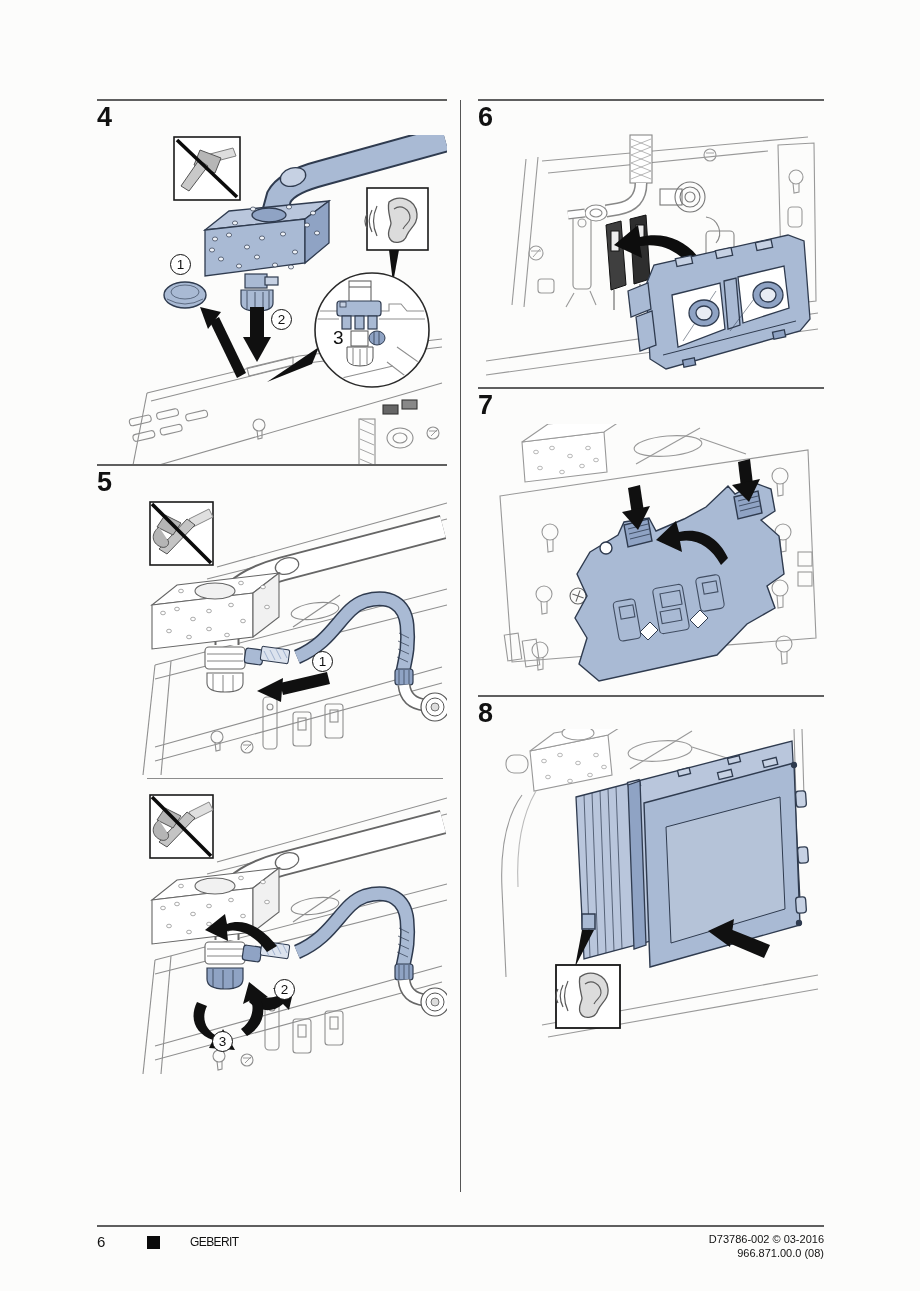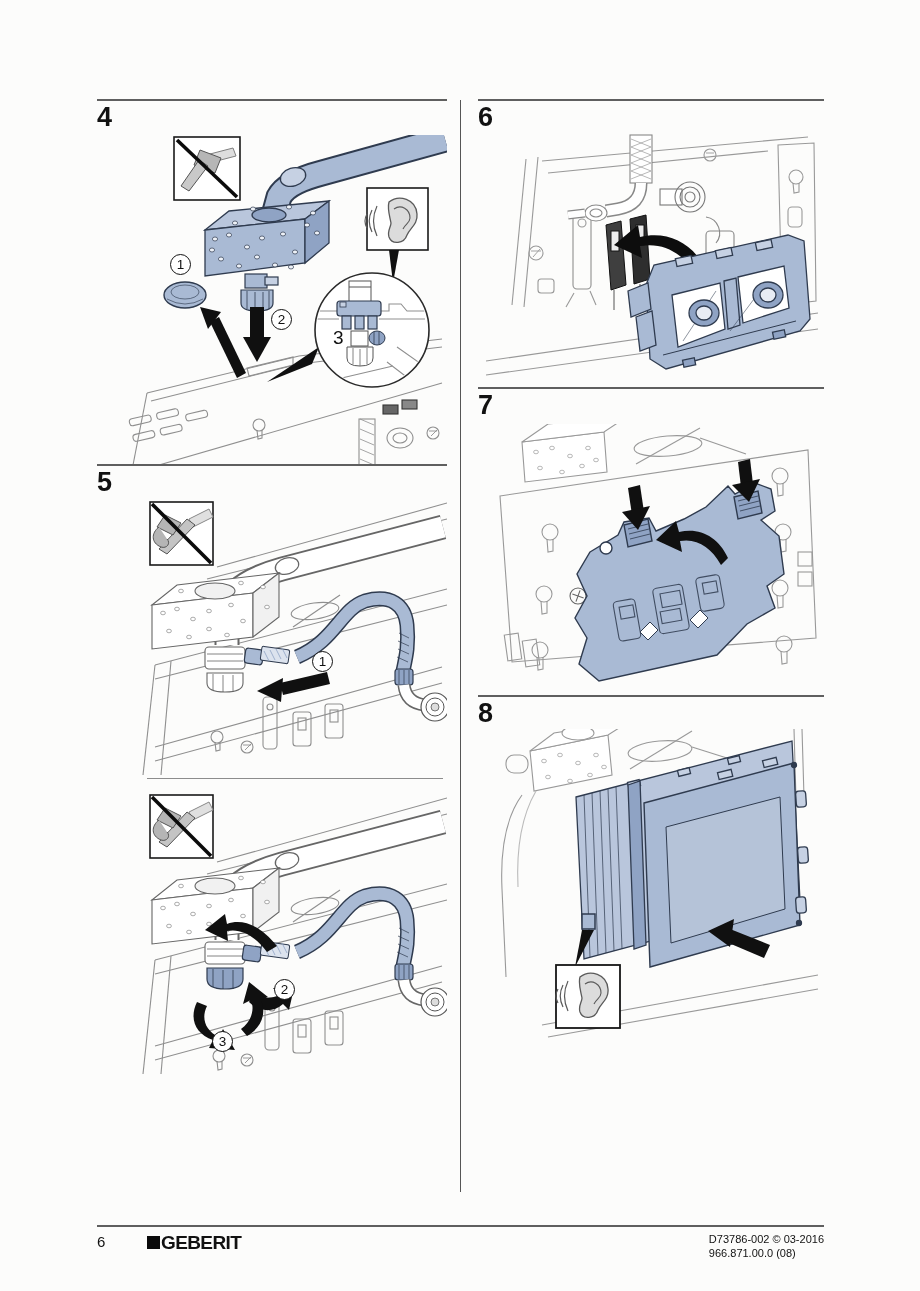--- a/index.html
+++ b/index.html
@@ -17,22 +17,22 @@
   .callout {
     position:absolute; width:21px; height:21px; box-sizing:border-box;
     border:1.6px solid #111; border-radius:50%; background:#fff;
     display:flex; align-items:center; justify-content:center;
     font-size:13.5px; font-weight:500;
   }
   .detail-label { position:absolute; font-size:19px; font-weight:500; }
   .footer-page { position:absolute; left:97px; top:1233px; font-size:15px; }
   .logo { position:absolute; left:147px; top:1236px; display:flex; align-items:center; }
   .logo-square { width:13px; height:13px; background:#0a0a0a; margin-right:1px; }
-  .logo-text { font-size:19px; font-weight:700; letter-spacing:-0.6px; line-height:13px; }
-  .footer-right { position:absolute; right:96px; top:1233px; text-align:left; font-size:11px; line-height:13.5px; }
+  .logo-text { font-size:12px; font-weight:400; letter-spacing:-0.6px; line-height:13px;margin-left:29px; }
+  .footer-right { position:absolute; right:96px; top:1233px; text-align:right; font-size:11px; line-height:13.5px; }
 </style>
 </head>
 <body>
 
 <div class="rule" style="left:97px; top:99px; width:350px;"></div>
 <div class="fig-label" style="left:97px; top:104px;">4</div>
 
 <div class="canvas" style="left:97px; top:135px; width:350px; height:330px;">
   <svg width="350" height="330" viewBox="0 0 350 330">
 

